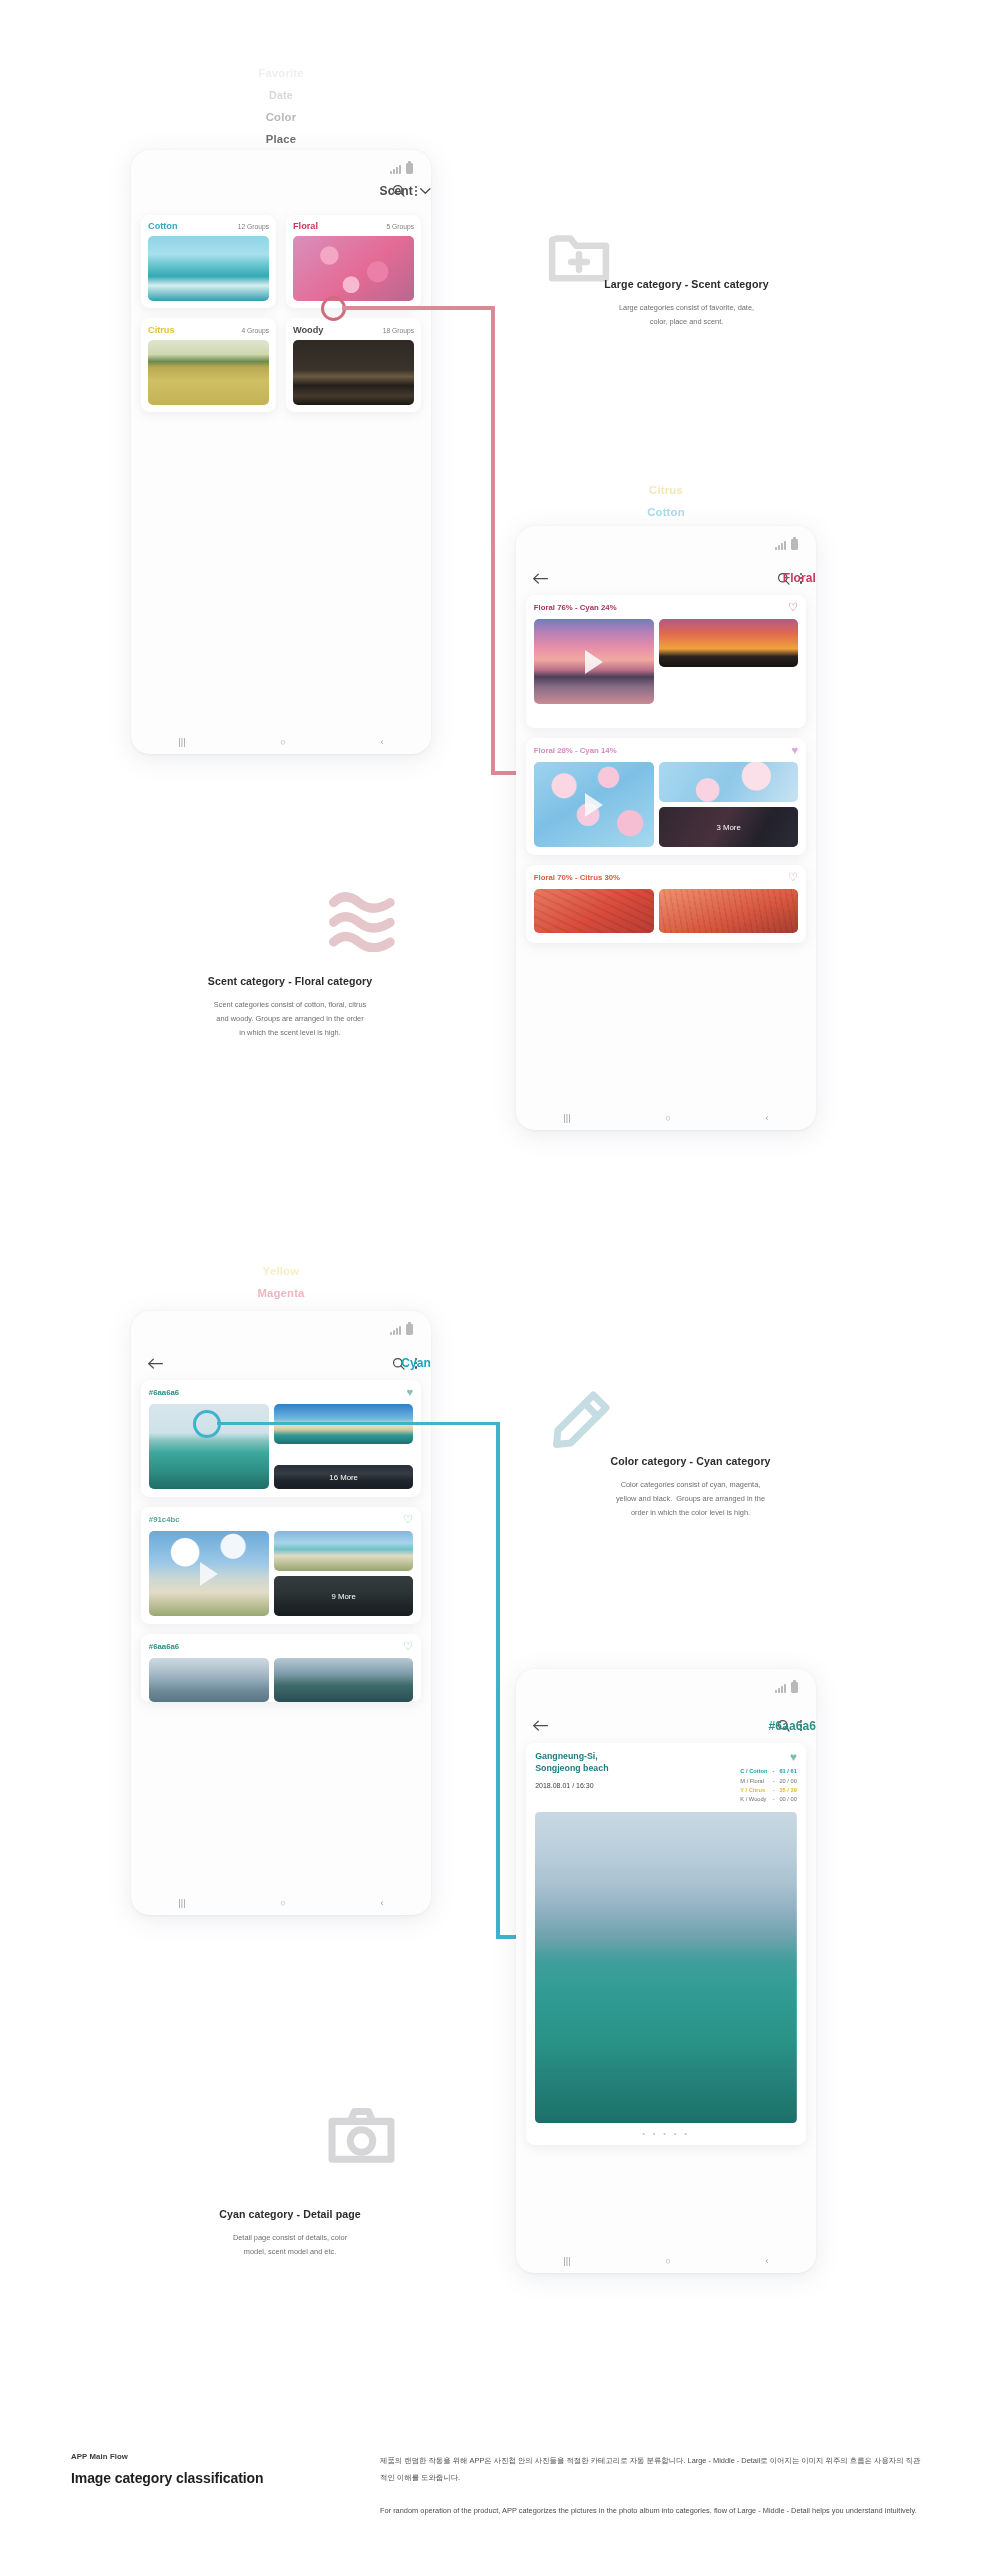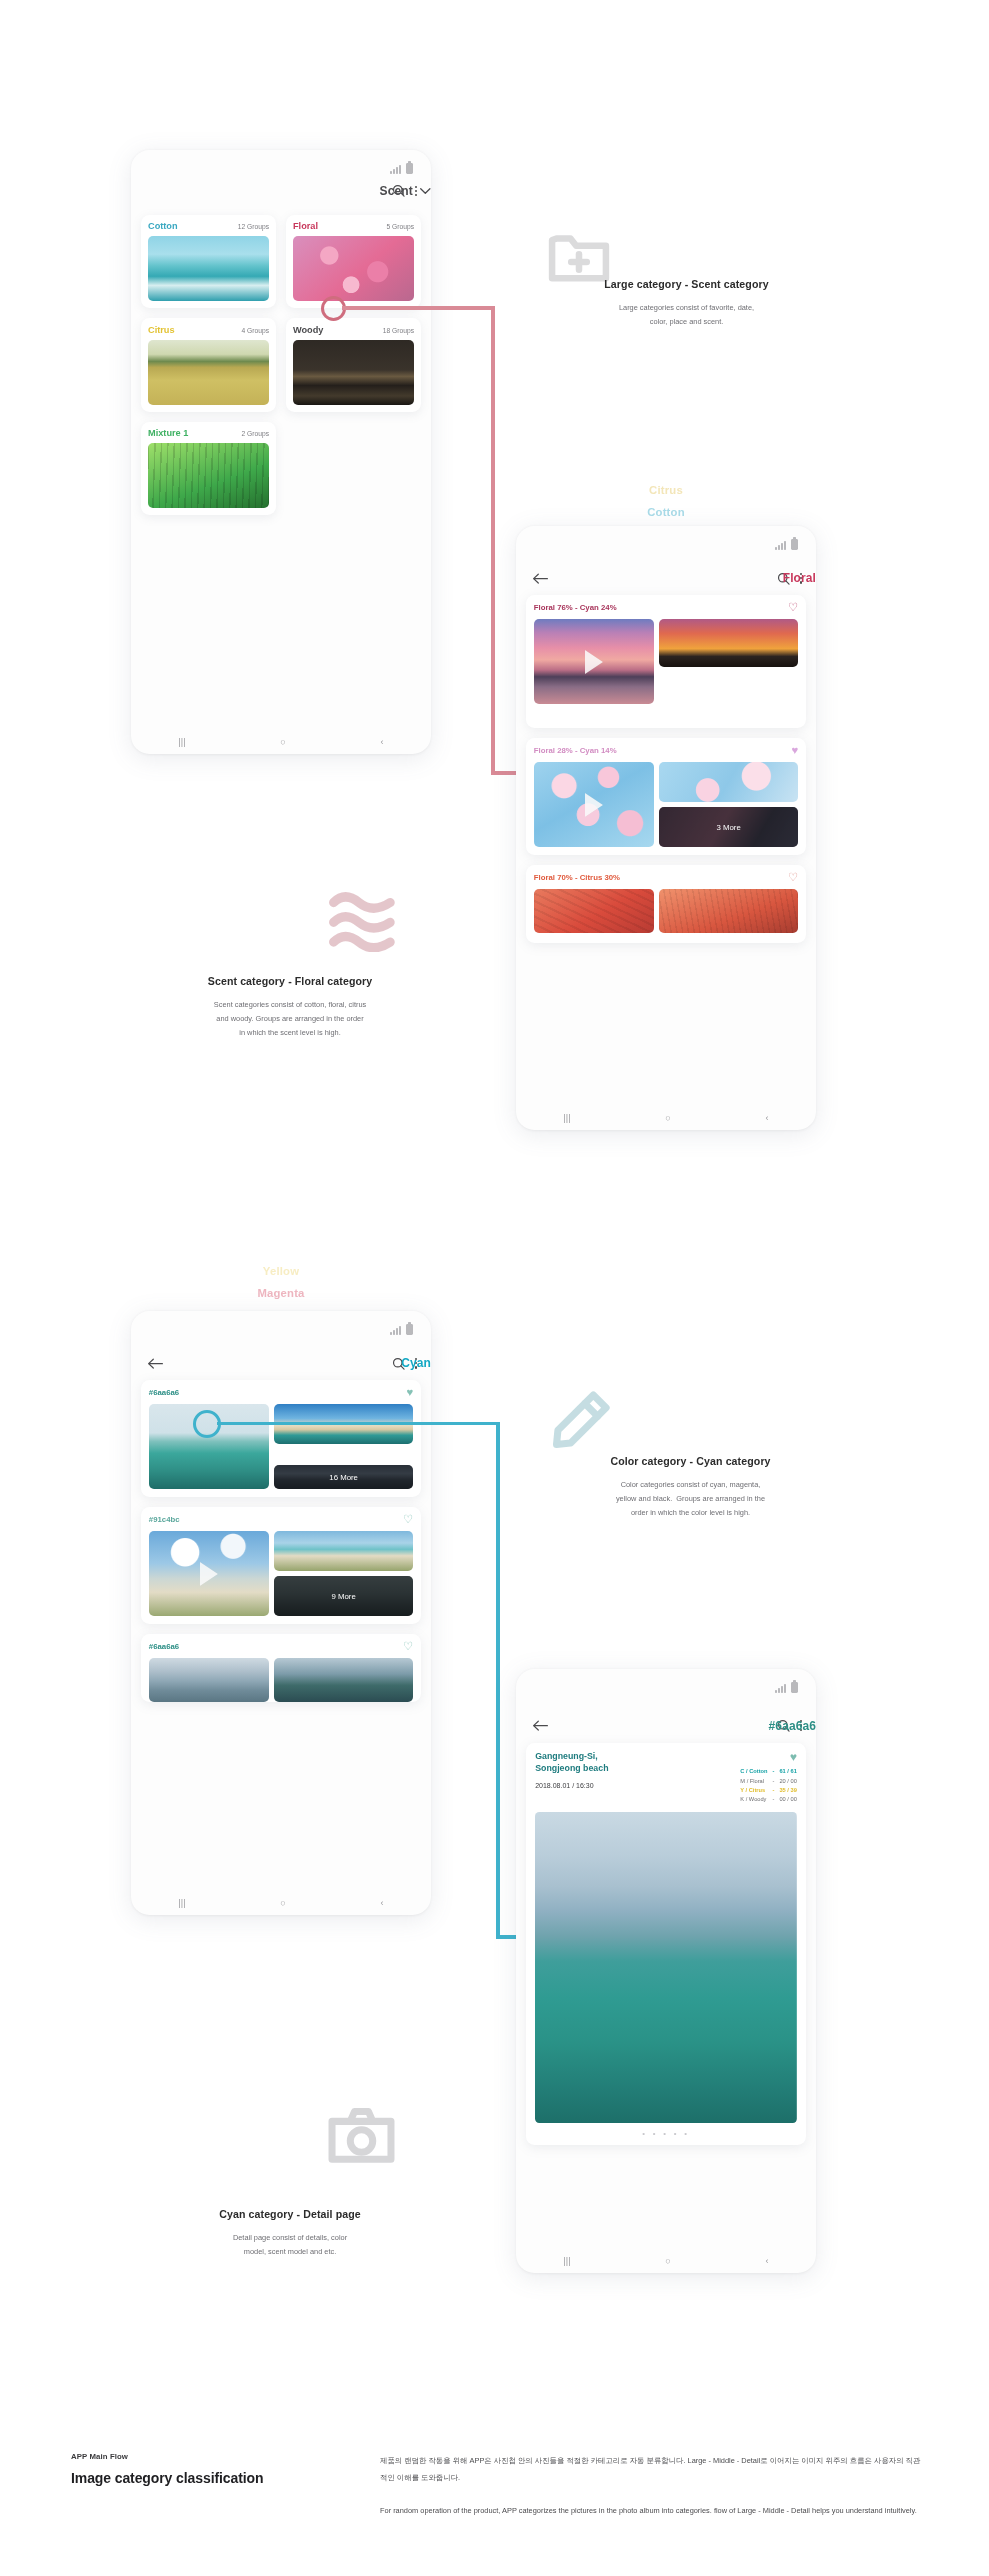--- a/index.html
+++ b/index.html
@@ -114,20 +114,26 @@
   .f-body   { font-size:7.4px; line-height:2.3; color:#4b4b4e; }
   .f-body p + p { margin-top:15.5px; }
 
   
 </style>
 </head>
 <body>
 
 <div class="stage">
 
+  <div class="ghost" style="left:131px; top:67px; width:300px;">
+    <div style="font-size:11.3px;color:#efefef;margin-bottom:10px;">Favorite</div>
+    <div style="font-size:10.6px;color:#d7d7d7;margin-bottom:10px;">Date</div>
+    <div style="font-size:11.3px;color:#b7b7b7;margin-bottom:10px;">Color</div>
+    <div style="font-size:11.3px;color:#6f6f72;">Place</div>
+  </div>
 
   <div class="phone" style="left:131px; top:150px; width:300px; height:604px;">
     <div class="phone-status">
       <div class="sig">
           <i></i>
           <i></i>
           <i></i>
           <i></i>
         </div>
       <div class="batt"></div>
@@ -180,27 +186,20 @@
       </div>
 
       <div class="gcard">
         <div class="ghead">
           <span class="gname" style="color:#4a4a4d;">Woody</span>
           <span class="gcount">18 Groups</span>
         </div>
         <div class="gthumb" style="background-image:linear-gradient(#2e2924 0%,#3a332b 46%,#6a5a41 56%,#241f1b 70%,#433a2c 86%,#191613 100%);"></div>
       </div>
 
-      <div class="gcard">
-        <div class="ghead">
-          <span class="gname" style="color:#3fb163;">Mixture 1</span>
-          <span class="gcount">2 Groups</span>
-        </div>
-        <div class="gthumb" style="background-image:repeating-linear-gradient(92deg,rgba(0,0,0,.14) 0 1.4px,transparent 1.4px 6.4px),linear-gradient(160deg,#9fe06a,#3ea84a 60%,#25702f);"></div>
-      </div>
 
     </div>
 
     <div class="navbar">
       <span>|||</span>
       <span>○</span>
       <span>‹</span>
     </div>
   </div>
 

